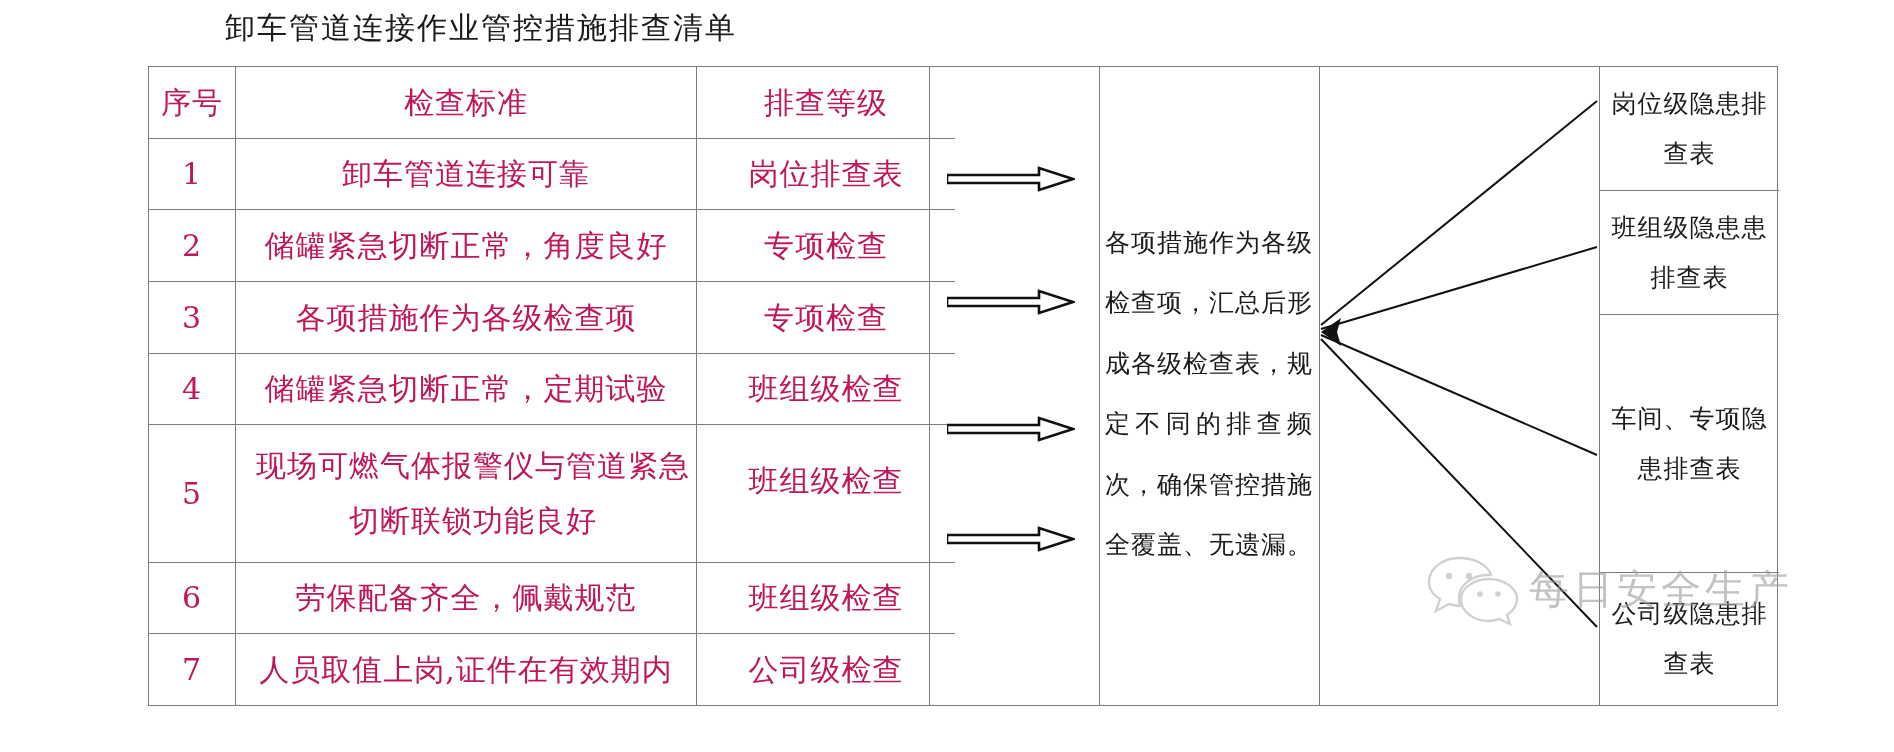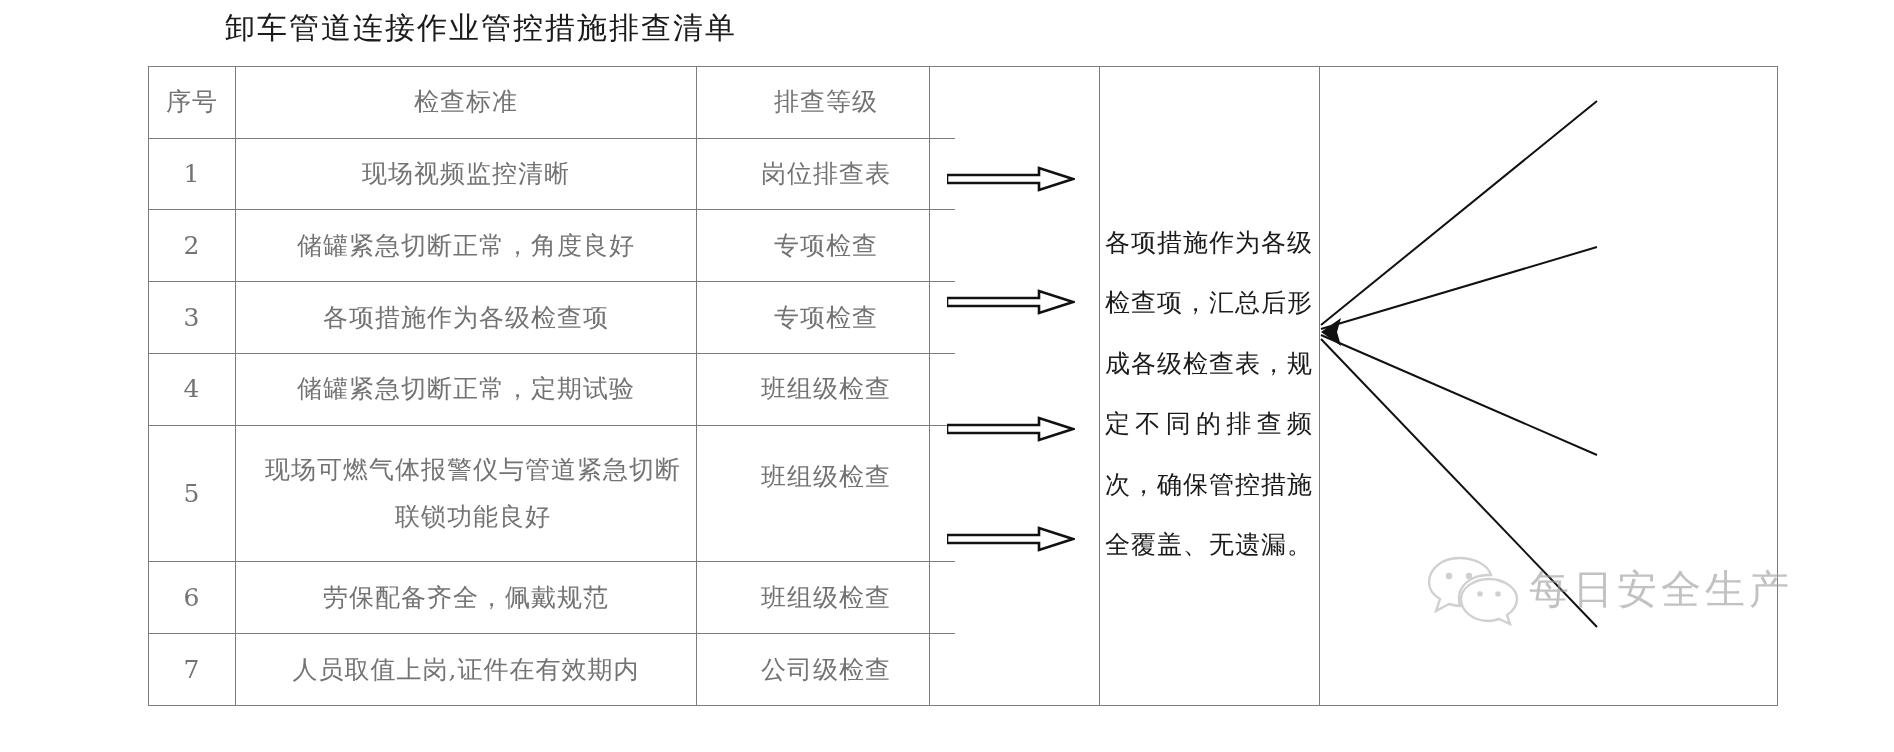--- a/index.html
+++ b/index.html
@@ -39,25 +39,25 @@
     position:absolute;left:0;top:0;
     width:780px;height:100%;
     border-collapse:collapse;
     table-layout:fixed;
   }
   .tbl td{
     border:1.5px solid #7c7c7c;
     border-top:none;border-left:none;
     text-align:center;
     vertical-align:middle;
-    font-size:25px;
+    font-size:30px;
     letter-spacing:1px;
     padding:2px 4px;
     line-height:1.85;
-    color:#737373;
+    color:#be185d;
   }
   .tbl tr:last-child td{border-bottom:none;}
   .col-no{width:78px;}
   .col-std{width:452px;}
   .col-lvl{width:250px;border-right:none !important;}
   .num{font-size:26px;font-family:"DejaVu Serif",serif;}
 
   
   .gapcol{
     position:absolute;left:780px;top:0;
@@ -144,21 +144,21 @@
 
     <table class="tbl">
       <tbody>
         <tr>
           <td class="col-no">序号</td>
           <td class="col-std">检查标准</td>
           <td class="col-lvl">排查等级</td>
         </tr>
         <tr>
           <td class="col-no num">1</td>
-          <td class="col-std">现场视频监控清晰</td>
+          <td class="col-std">卸车管道连接可靠</td>
           <td class="col-lvl">岗位排查表</td>
         </tr>
         <tr>
           <td class="col-no num">2</td>
           <td class="col-std">储罐紧急切断正常，角度良好</td>
           <td class="col-lvl">专项检查</td>
         </tr>
         <tr>
           <td class="col-no num">3</td>
           <td class="col-std">各项措施作为各级检查项</td>
@@ -222,20 +222,26 @@
 
         <line x1="2" y1="258" x2="278" y2="34" stroke="#111" stroke-width="2"></line>
         <line x1="2" y1="262" x2="278" y2="180" stroke="#111" stroke-width="2"></line>
         <line x1="2" y1="268" x2="278" y2="388" stroke="#111" stroke-width="2"></line>
         <line x1="2" y1="272" x2="278" y2="560" stroke="#111" stroke-width="2"></line>
 
         <path d="M2 265 L22 251 L18 265 L22 279 Z" fill="#111"></path>
       </svg>
     </div>
 
+    <div class="outs">
+      <div class="outbox b1">岗位级隐患排查表</div>
+      <div class="outbox b2">班组级隐患患排查表</div>
+      <div class="outbox b3">车间、专项隐 患排查表</div>
+      <div class="outbox b4">公司级隐患排查表</div>
+    </div>
 
   </div>
 
   <div class="watermark">
     <svg width="96" height="74" viewBox="0 0 96 74">
       <path d="M34 6 C17 6 4 17 4 30 C4 37 8 43 15 47 L11 59 L24 52 C28 53 31 54 35 54 C34 51 34 48 34 46 C34 33 47 23 63 23 C64 23 65 23 66 23 C63 13 50 6 34 6 Z" fill="none" stroke="#b4b4b4" stroke-width="2.4"></path>
       <circle cx="24" cy="24" r="3.2" fill="#b4b4b4"></circle>
       <circle cx="44" cy="24" r="3.2" fill="#b4b4b4"></circle>
       <path d="M64 27 C79 27 92 36 92 47 C92 53 88 59 82 63 L85 72 L74 67 C71 68 67 69 64 69 C49 69 36 60 36 47 C36 36 49 27 64 27 Z" fill="none" stroke="#b4b4b4" stroke-width="2.4"></path>
       <circle cx="55" cy="42" r="2.8" fill="#b4b4b4"></circle>

